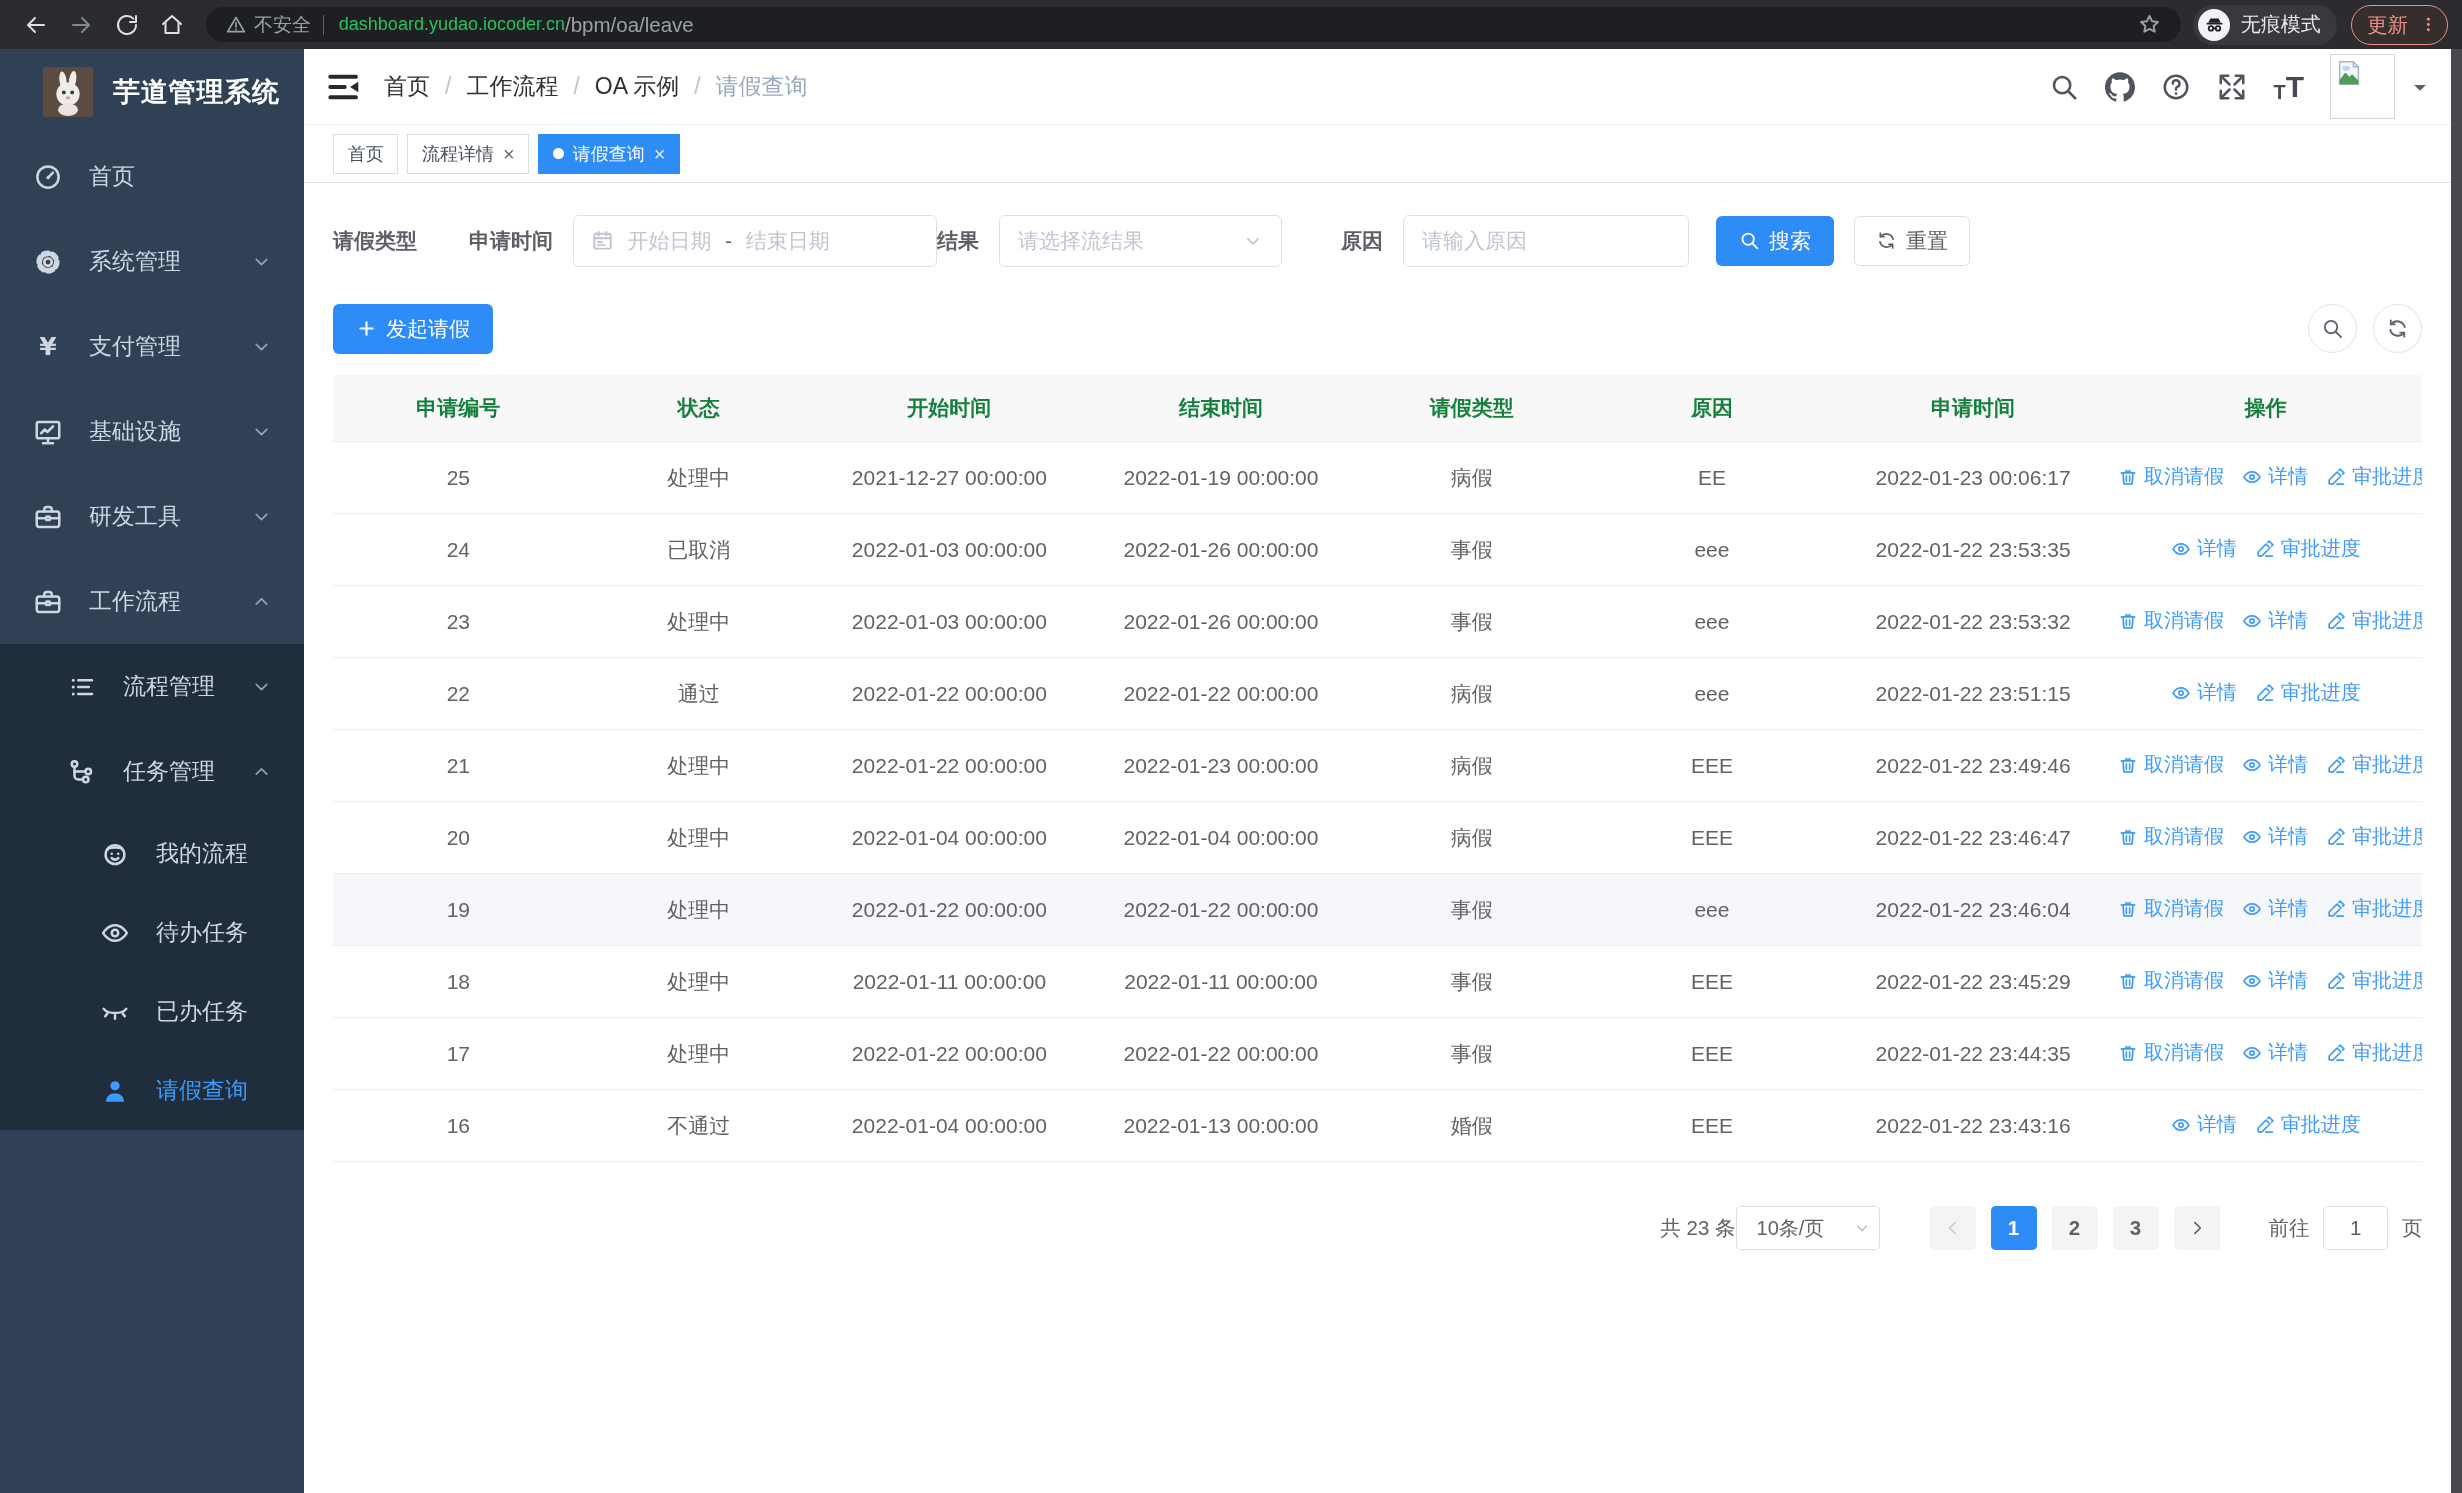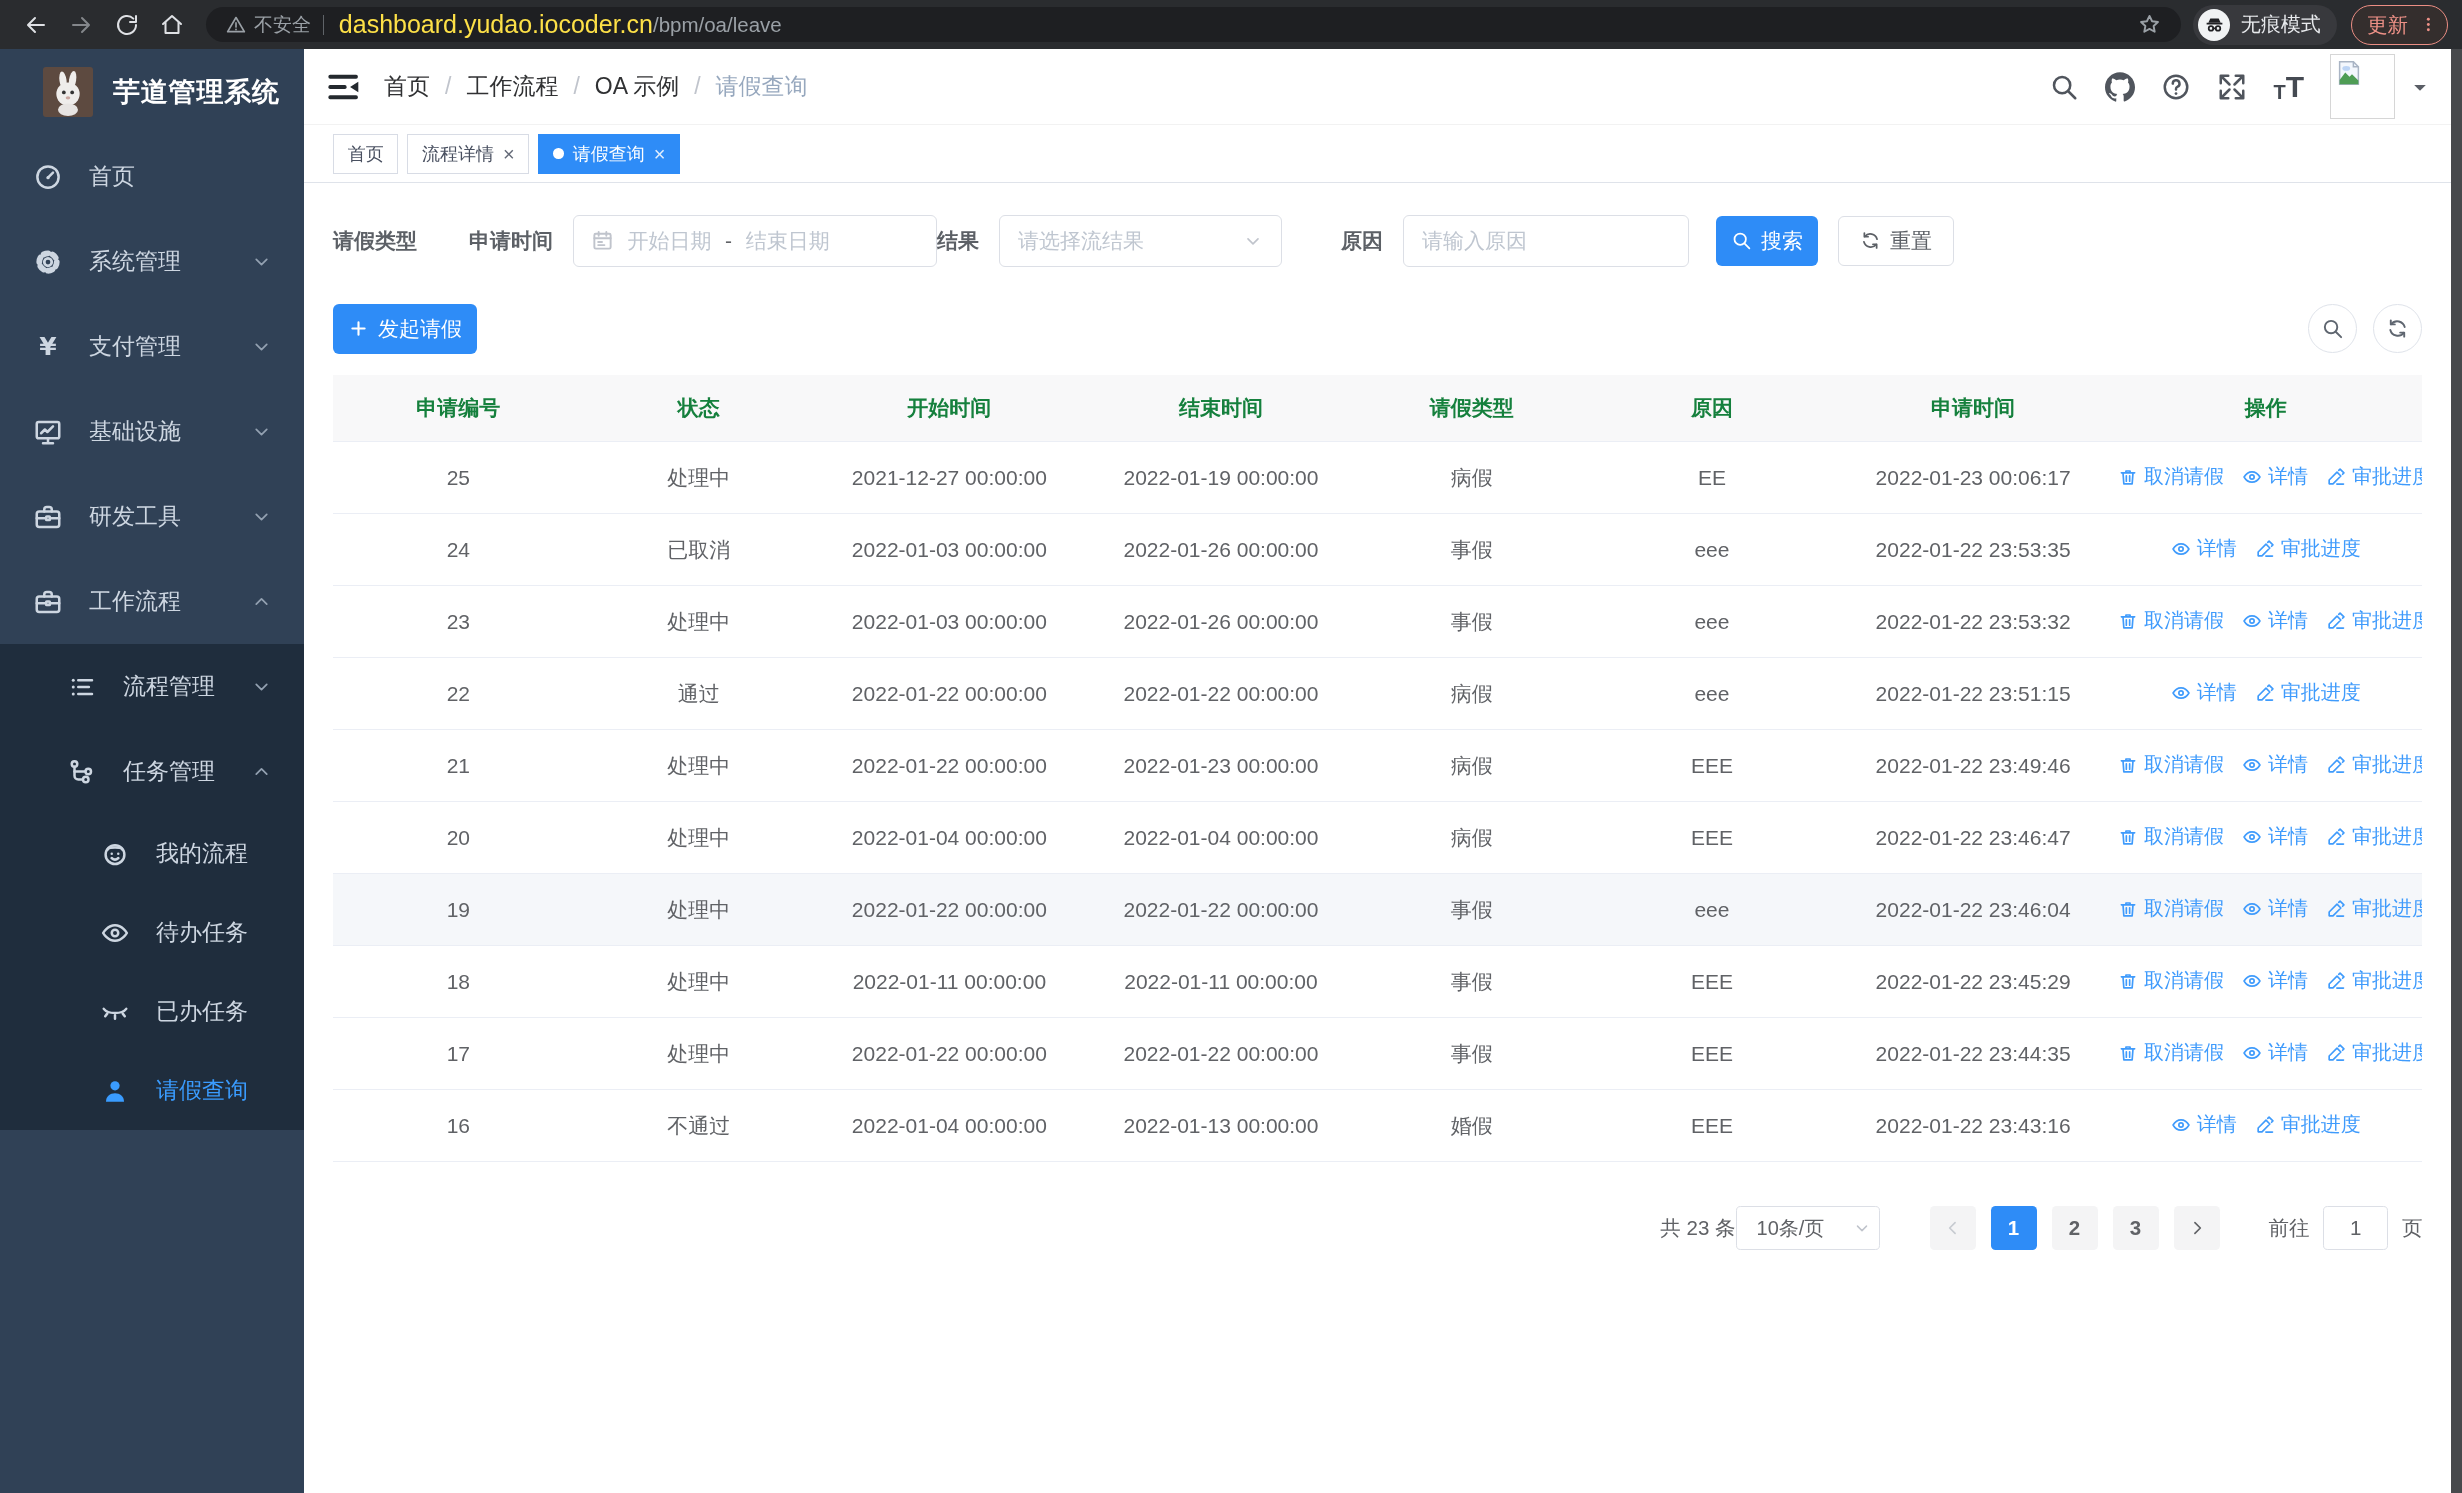--- a/index.html
+++ b/index.html
@@ -11,21 +11,21 @@
   
   .chrome{position:absolute;left:0;top:0;right:0;height:49px;background:#2a2c2f;
     display:flex;align-items:center;padding:0 13.7px;z-index:9;}
   .chrome .nav-ic{width:24px;height:24px;color:#dfe1e5;margin:0 10.6px;flex:none;}
   .chrome .nav-ic.dis{color:#84878b;}
   .url-pill{flex:1;height:35px;background:#1e1f22;border-radius:17.5px;display:flex;
     align-items:center;margin:0 12px;padding:0 20px;min-width:0;}
   .warn-ic{width:20px;height:20px;color:#9aa0a6;flex:none;}
   .sec-label{color:#9aa0a6;font-size:19px;margin:0 12px 0 7.6px;white-space:nowrap;}
   .pill-div{width:0.8px;height:20px;background:#5f6368;margin-right:15px;}
-  .url-host{color:#fde047;font-size:25px;white-space:nowrap;}
+  .url-host{color:#22c55e;font-size:18px;white-space:nowrap;}
   .url-path{color:#9aa0a6;font-size:20.5px;white-space:nowrap;}
   .pill-spacer{flex:1;}
   .star-ic{width:23px;height:23px;color:#9aa0a6;flex:none;}
   .incog{display:flex;align-items:center;gap:10.6px;background:#38393d;border-radius:20px;
     padding:3px 16.7px 3px 4.6px;height:40px;flex:none;}
   .incog-circle{width:32px;height:32px;border-radius:50%;background:#f1f3f4;
     display:flex;align-items:center;justify-content:center;}
   .incog-circle .icon{width:21px;height:21px;color:#202124;}
   .incog-label{color:#e8eaed;font-size:20px;white-space:nowrap;}
   .update-pill{display:flex;align-items:center;gap:12px;border:1.5px solid #ec8e84;
@@ -87,21 +87,21 @@
   .sel{width:283px;padding:0 18px;cursor:pointer;}
   .sel .sel-caret{margin-left:auto;width:20px;height:20px;color:#c0c4cc;}
   .range{width:364px;padding:0 16.7px;gap:13.7px;cursor:pointer;}
   .range .cal{width:23px;height:23px;color:#c0c4cc;flex:none;}
   .range .sep{color:#606266;}
   .inp{width:286px;padding:0 18px;cursor:text;}
   .g2{margin-left:32px;}　.g3{margin-left:67px;} .g4{margin-left:59px;}
   .btn{height:50px;border-radius:6px;font-size:21px;display:inline-flex;align-items:center;
     gap:9px;cursor:pointer;white-space:nowrap;}
   .btn .b-ic{width:21px;height:21px;}
-  .btn-primary{background:#2e8cf7;color:#fff;border:none;padding:0 15px;text-align:right;}
+  .btn-primary{background:#2e8cf7;color:#fff;border:none;padding:0 23px;text-align:right;}
   .btn-plain{background:#fff;color:#5c6066;border:0.8px solid #dcdfe6;padding:4px 21px;}
   .btn-search{margin-left:27px;}
   .btn-reset{margin-left:20px;}
 
   .create-row{display:flex;align-items:center;margin-top:37px;}
   .mini-circles{margin-left:auto;display:flex;gap:16.7px;}
   .circle-btn{width:49px;height:49px;border:0.8px solid #dfe3ea;border-radius:50%;
     display:flex;align-items:center;justify-content:center;color:#5f6670;cursor:pointer;background:#fff;}
   .circle-btn .icon{width:23px;height:23px;}
 

